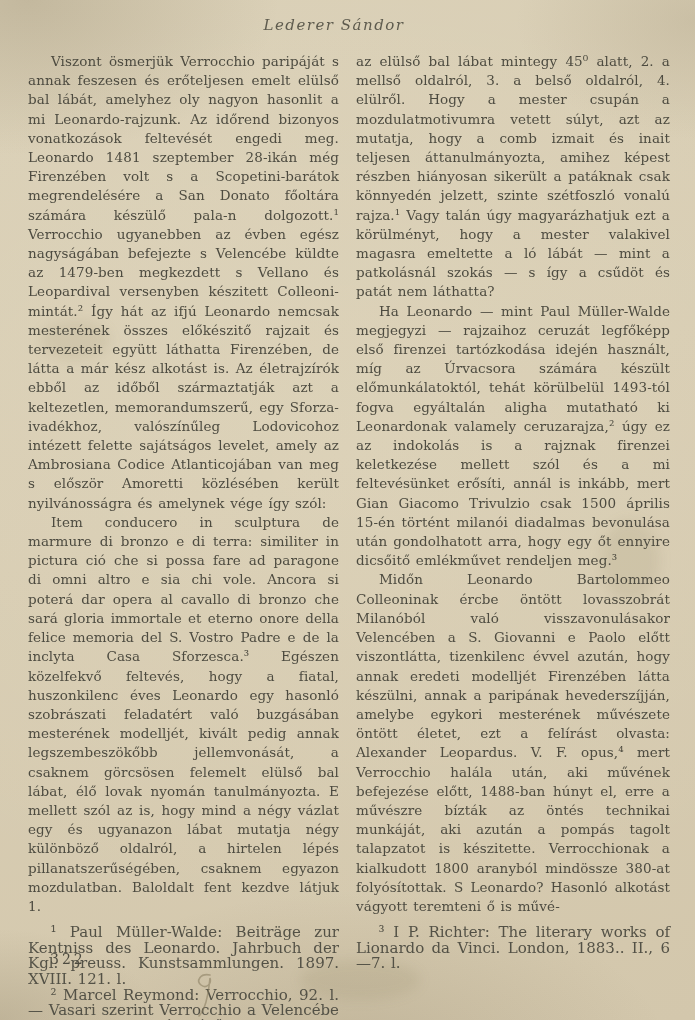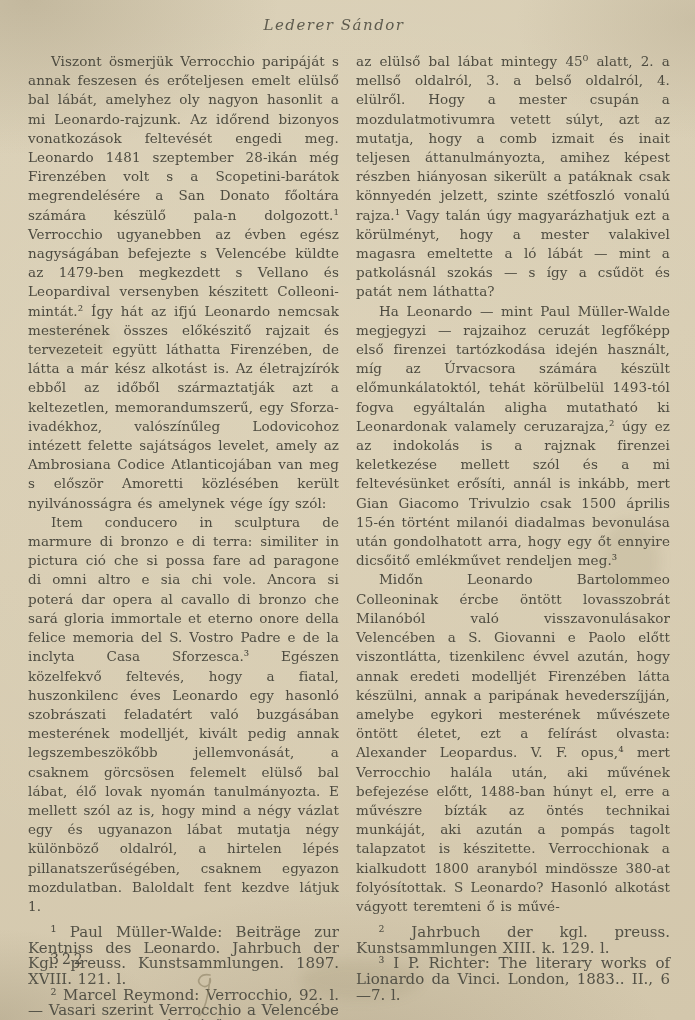--- a/index.html
+++ b/index.html
@@ -104,21 +104,20 @@
       </div>
     </div>
 
     <div class="col right">
       <div class="body-text">
         <p>az elülső bal lábat mintegy 45⁰ alatt, 2. a mellső oldalról, 3. a belső oldalról, 4. elülről. Hogy a mester csupán a mozdulatmotivumra vetett súlyt, azt az mutatja, hogy a comb izmait és inait teljesen áttanulmányozta, amihez képest részben hiányosan sikerült a patáknak csak könnyedén jelzett, szinte szétfoszló vonalú rajza.¹ Vagy talán úgy magyarázhatjuk ezt a körülményt, hogy a mester valakivel magasra emeltette a ló lábát — mint a patkolásnál szokás — s így a csűdöt és patát nem láthatta?</p>
         <p class="indent">Ha Leonardo — mint Paul Müller-Walde megjegyzi — rajzaihoz ceruzát legfőképp első firenzei tartózkodása idején használt, míg az Úrvacsora számára készült előmunkálatoktól, tehát körülbelül 1493-tól fogva egyáltalán aligha mutatható ki Leonardonak valamely ceruzarajza,² úgy ez az indokolás is a rajznak firenzei keletkezése mellett szól és a mi feltevésünket erősíti, annál is inkább, mert Gian Giacomo Trivulzio csak 1500 április 15-én történt milanói diadalmas bevonulása után gondolhatott arra, hogy egy őt ennyire dicsőitő emlékművet rendeljen meg.³</p>
         <p class="indent">Midőn Leonardo Bartolommeo Colleoninak ércbe öntött lovasszobrát Milanóból való visszavonulásakor Velencében a S. Giovanni e Paolo előtt viszontlátta, tizenkilenc évvel azután, hogy annak eredeti modelljét Firenzében látta készülni, annak a paripának hevederszíjján, amelybe egykori mesterének művészete öntött életet, ezt a felírást olvasta: Alexander Leopardus. V. F. opus,⁴ mert Verrocchio halála után, aki művének befejezése előtt, 1488-ban húnyt el, erre a művészre bízták az öntés technikai munkáját, aki azután a pompás tagolt talapzatot is készitette. Verrocchionak a kialkudott 1800 aranyból mindössze 380-at folyósítottak. S Leonardo? Hasonló alkotást vágyott teremteni ő is művé-</p>
       </div>
       <div class="footnotes">
-        <p>² Jahrbuch der kgl. preuss. Kunstsammlungen XIII. k. 129. l.</p>
         <p>³ I P. Richter: The literary works of Lionardo da Vinci. London, 1883.. II., 6—7. l.</p>
 
       </div>
     </div>
 
   </div>
 
   <div class="page-number">322</div>
 
   <svg class="pen-mark" width="30" height="46" viewBox="0 0 30 46">

